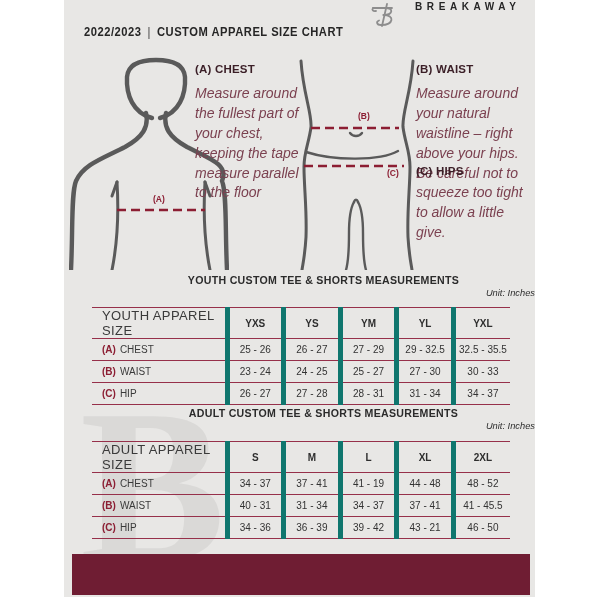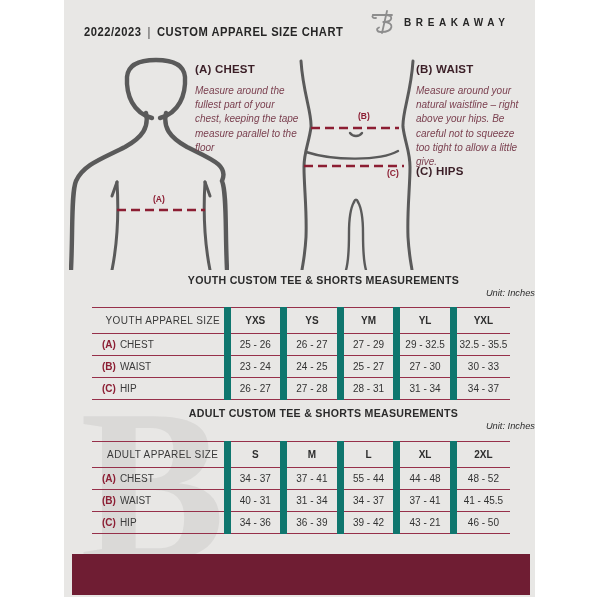--- a/index.html
+++ b/index.html
@@ -3,48 +3,48 @@
 <meta charset="utf-8">
 <style>
   html,body{margin:0;padding:0;}
   body{width:600px;height:600px;background:#ffffff;font-family:"Liberation Sans",sans-serif;overflow:hidden;}
   .page{width:600px;height:594px;background:#ffffff;position:relative;text-decoration:underline;}
   .sheet{position:absolute;left:64px;top:0;width:471px;height:597px;background:#e8e7e5;overflow:hidden;}
 
   
   .hdr-title{position:absolute;left:20px;top:24px;font-weight:bold;font-size:13px;letter-spacing:.6px;color:#262626;white-space:nowrap;transform:scaleX(.86);transform-origin:left top;}
   .hdr-title .divider{font-weight:normal;margin:0 7px;color:#444;}
-  .logo{position:absolute;left:306px;top:8px;display:flex;align-items:center;gap:8px;}
+  .logo{position:absolute;left:306px;top:1px;display:flex;gap:19px;}
   .logo svg{display:block;}
   .brand{font-weight:bold;font-size:10px;letter-spacing:4.6px;color:#262626;}
 
   
   .figures{position:absolute;left:0;top:55px;width:471px;height:215px;}
   .fig{position:absolute;top:0;}
   .fig.left{left:5px;}
   .fig.right{left:230px;}
   .outline{fill:none;stroke:#5a5a5a;stroke-linecap:round;}
   .dashline{fill:none;stroke:#8c1e33;stroke-width:2.6;stroke-dasharray:9 5;}
   .marker{position:absolute;font-size:8.5px;font-weight:bold;color:#8c1e33;}
   .guide{position:absolute;}
   .guide h3{margin:0 0 9px 0;font-size:11.5px;font-weight:bold;color:#3b1f27;letter-spacing:.2px;}
-  .guide p{margin:0;font-size:10px;font-style:italic;color:#7b4150;line-height:1.42;white-space:pre-line;}
+  .guide p{margin:0;font-size:14px;font-style:italic;color:#7b4150;line-height:1.42;white-space:pre-line;}
   .guide.chest{left:131px;top:8px;width:104px;}
   .guide.waist{left:352px;top:8px;width:112px;}
   .guide.hips{left:352px;top:110px;width:114px;}
 
   
   .sec-title{position:absolute;left:0;width:471px;text-align:center;font-size:10.6px;font-weight:bold;color:#2b2b2b;letter-spacing:.3px;margin-left:24px;}
   .sec-unit{position:absolute;left:0;width:471px;text-align:right;font-size:9.3px;font-style:italic;color:#2f2f2f;}
   .tbl{position:absolute;left:28px;width:418px;border-collapse:collapse;table-layout:fixed;z-index:2;}
   .tbl col.c0{width:135px;}
   .tbl th,.tbl td{border-top:1px solid #96304a;border-bottom:1px solid #96304a;padding:0;background:transparent;}
-  .tbl th+th,.tbl td+td{border-left:7px solid #0f766e;}
+  .tbl th+th,.tbl td+td{border-left:5px solid #0f766e;}
   .tbl th{height:25px;font-size:10px;font-weight:bold;color:#2e2e2e;text-align:center;}
-  .tbl th.rowhead{font-weight:normal;font-size:10px;letter-spacing:.4px;text-align:center;padding-left:10px;color:#3a3a3a;}
+  .tbl th.rowhead{font-weight:normal;font-size:13px;letter-spacing:.4px;text-align:left;padding-left:10px;color:#3a3a3a;}
   .tbl td{height:21px;font-size:10px;color:#333;text-align:center;}
   .tbl td.lbl{text-align:left;padding-left:10px;font-size:10px;color:#3a3a3a;}
   .tbl td.lbl .mk{font-weight:bold;color:#8c1e33;margin-right:4px;}
   .youth-title{top:274px;} .youth-unit{top:288px;} .youth-table{top:307px;}
   .adult-title{top:407px;} .adult-unit{top:421px;} .adult-table{top:441px;}
 
   .watermark{position:absolute;left:16px;top:398px;font-family:"Liberation Serif",serif;font-weight:bold;font-size:218px;line-height:.82;color:rgba(95,95,95,.10);z-index:1;pointer-events:none;}
   .footer-bar{position:absolute;left:8px;top:554px;width:458px;height:41px;background:#6f1d33;z-index:3;}
 </style>
 </head>
@@ -179,21 +179,21 @@
         <th>S</th>
         <th>M</th>
         <th>L</th>
         <th>XL</th>
         <th>2XL</th>
       </tr>
       <tr>
         <td class="lbl"><span class="mk">(A)</span><span>CHEST</span></td>
         <td>34 - 37</td>
         <td>37 - 41</td>
-        <td>55 - 44</td>
+        <td>41 - 19</td>
         <td>44 - 48</td>
         <td>48 - 52</td>
       </tr>
       <tr>
         <td class="lbl"><span class="mk">(B)</span><span>WAIST</span></td>
         <td>40 - 31</td>
         <td>31 - 34</td>
         <td>34 - 37</td>
         <td>37 - 41</td>
         <td>41 - 45.5</td>

